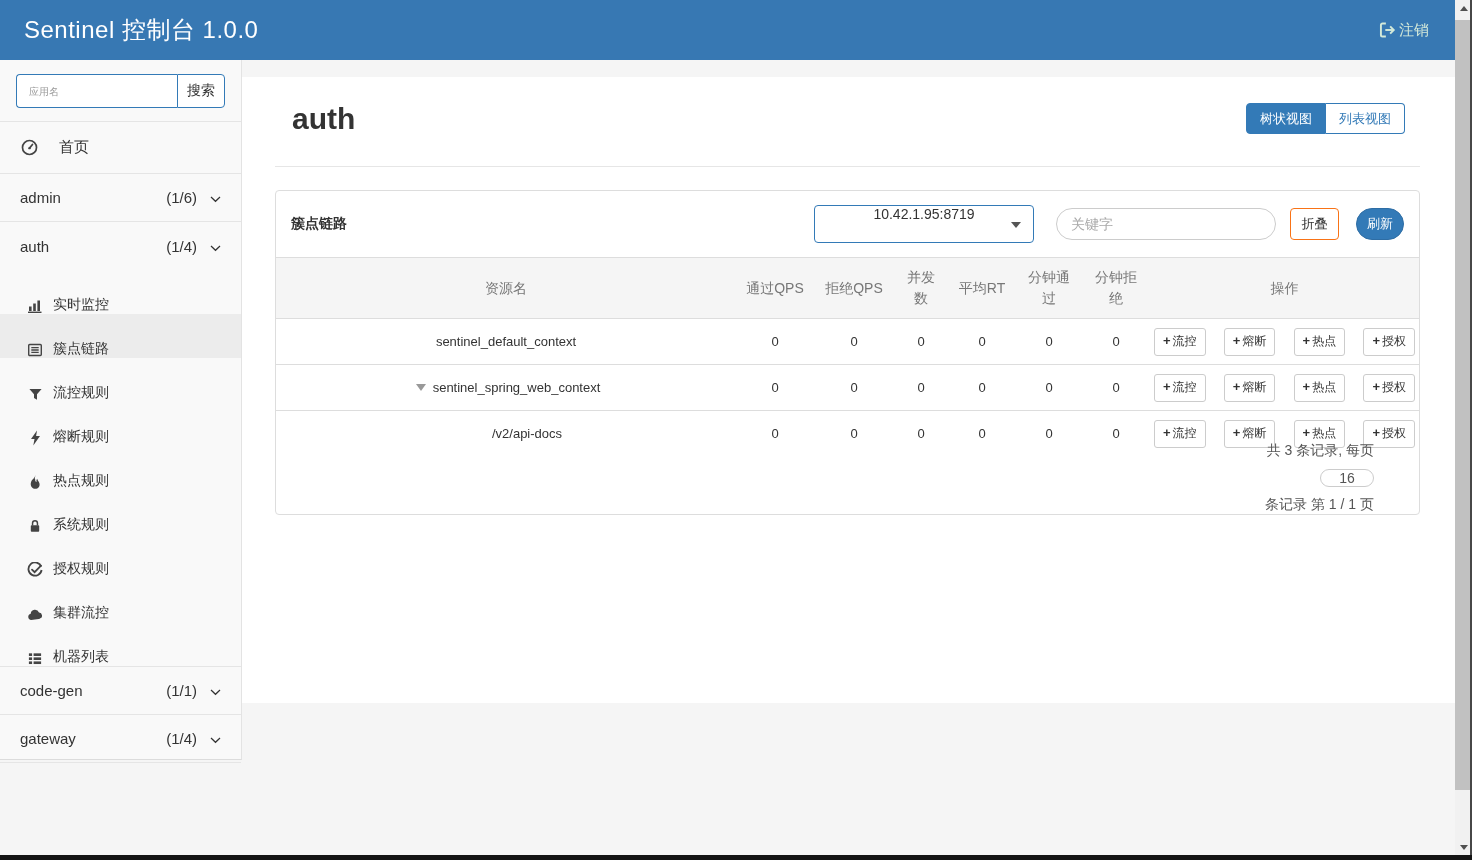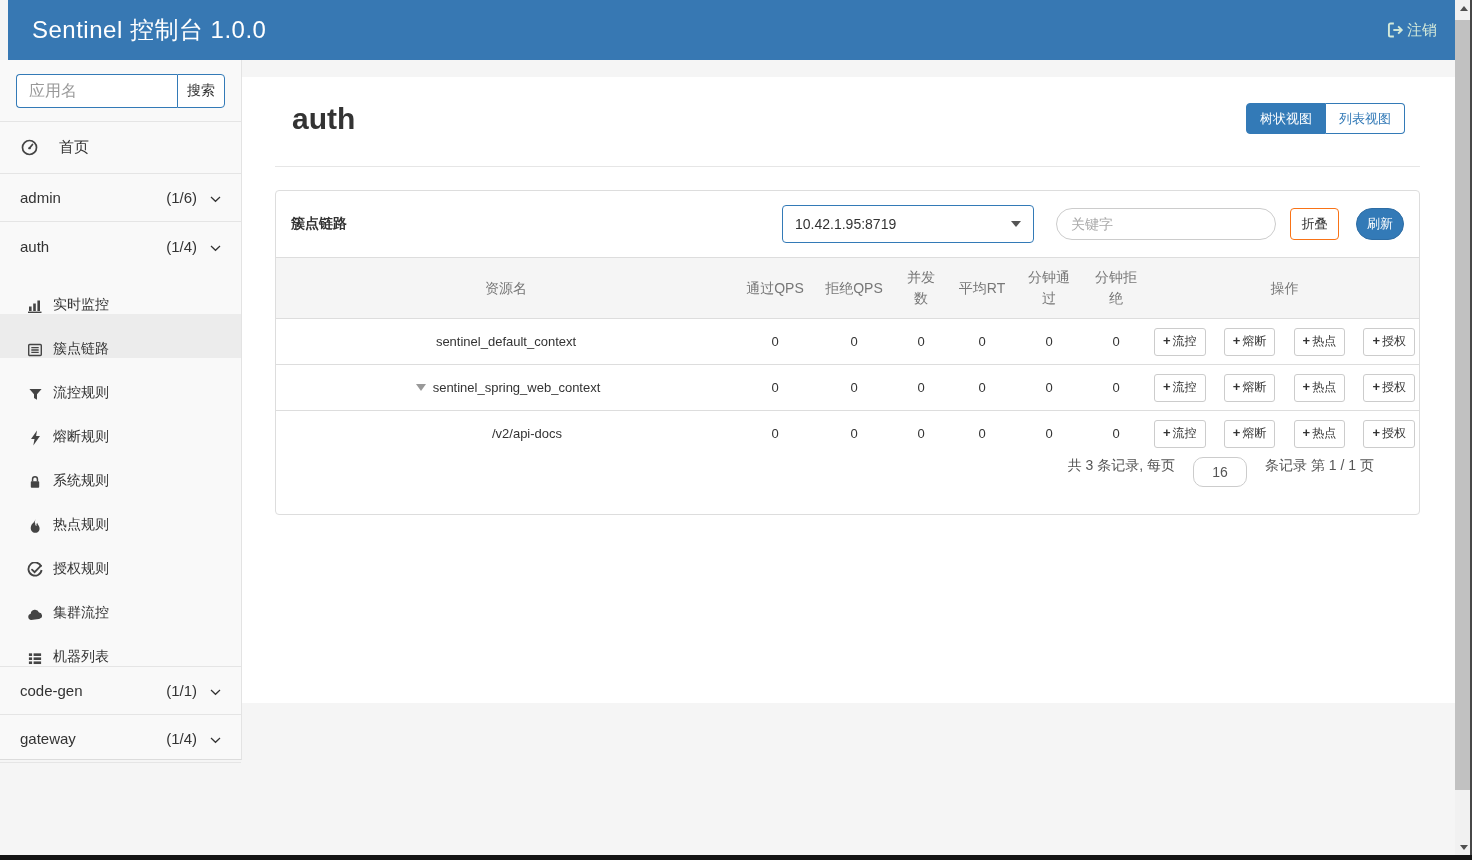--- a/index.html
+++ b/index.html
@@ -8,39 +8,39 @@
     position: relative;
     font-family: "Liberation Sans", sans-serif;
     background: #f5f5f5;
     overflow: hidden;
     color: #333;
   }
   input, button { font-family: inherit; outline: none; }
 
   
   .topbar {
-    position: absolute; top:0; left:8px; width:1455px; height:60px;
+    position: absolute; top:0; left:0; width:1455px; height:60px;
     background:#3778b3; display:flex; align-items:center;
   }
   .topbar .brand { color:#fff; font-size:24px; padding-left:24px; letter-spacing:.5px; }
   .logout {
     margin-left:auto; margin-right:26px; display:flex; align-items:center; gap:3px;
     color:#d3e9d9; font-size:15px; cursor:pointer;
   }
   .logout svg { display:block; }
 
   
   .sidebar {
     position:absolute; top:60px; left:0; width:242px; height:700px;
     background:#f9f9f9; border-right:1px solid #e3e3e3; border-bottom:1px solid #dcdcdc;
   }
   .side-search { display:flex; margin:14px 16px 13px 16px; height:34px; }
   .side-search input {
     flex:1; min-width:0; border:1px solid #337ab7; border-right:none;
-    border-radius:4px 0 0 4px; padding:0 12px; font-size:16px; background:#fff; color:#333;
+    border-radius:4px 0 0 4px; padding:0 12px; font-size:10px; background:#fff; color:#333;
   }
   .side-search input::placeholder { color:#999; }
   .side-search button {
     width:48px; border:1px solid #337ab7; background:#fff; color:#333;
     border-radius:0 4px 4px 0; font-size:14px; cursor:pointer;
   }
   .nav { border-top:1px solid #e5e5e5; }
   .nav-top {
     display:flex; align-items:center; height:48px; padding:0 20px;
     font-size:15px; color:#333; border-bottom:1px solid #e5e5e5; cursor:pointer;
@@ -73,23 +73,23 @@
   .view-toggle .vbtn.active { background:#337ab7; color:#fff; }
 
   
   .panel {
     position:absolute; left:33px; top:113px; width:1145px;
     background:#fff; border:1px solid #ddd; border-radius:4px;
   }
   .panel-heading { display:flex; align-items:center; height:66px; padding:0 15px; }
   .panel-title { font-size:14px; font-weight:bold; color:#333; }
   .machine-select {
-    margin-left:auto; width:252px; height:38px; border:1px solid #337ab7; border-radius:4px;
+    margin-left:auto; width:220px; height:38px; border:1px solid #337ab7; border-radius:4px;
     display:flex; align-items:center; padding:0 12px; font-size:14px; color:#333;
-    cursor:pointer; background:#fff;
+    cursor:pointer; background:#fff;flex-direction:column;
   }
   .machine-select .caret {
     margin-left:auto; width:0; height:0;
     border-left:5px solid transparent; border-right:5px solid transparent; border-top:6px solid #555;
   }
   .keyword-input {
     margin-left:22px; width:220px; height:32px; border:1px solid #ccc; border-radius:16px;
     padding:0 14px; font-size:14px; color:#333;
   }
   .keyword-input::placeholder { color:#a9a9a9; }
@@ -123,22 +123,22 @@
     cursor:pointer;
   }
   .ops { display:flex; justify-content:space-between; gap:6px; }
   .op-btn {
     height:28px; padding:0 8px; border:1px solid #ccc; border-radius:3px;
     background:#fff; color:#333; font-size:12px; cursor:pointer; white-space:nowrap;
   }
   .op-btn .plus { font-weight:bold; font-size:13px; margin-right:2px; }
 
   .panel-footer {
-    height:57px; display:flex; align-items:flex-start; justify-content:flex-end;
-    padding-right:45px; font-size:14px; color:#555; gap:18px;
+    height:57px; display:flex; align-items:flex-end; justify-content:flex-end;
+    padding-right:45px; font-size:14px; color:#555; gap:9px;flex-direction:column;
   }
   .per-page {
     width:54px; height:30px; border:1px solid #ccc; border-radius:10px;
     text-align:center; font-size:14px; color:#555;
   }
 
   
   .scrollbar { position:absolute; right:0; top:0; width:17px; height:860px; background:#f1f1f1; z-index:40; }
   .sb-up, .sb-down { position:absolute; left:0; width:17px; height:17px; display:flex; align-items:center; justify-content:center; }
   .sb-up { top:0; }
@@ -245,35 +245,35 @@
         <span class="ico">
           <svg width="13" height="16" viewBox="0 0 12 16" fill="currentColor">
             <path d="M7.5 0.5 L1.5 9 H5 L3.8 15.5 L10.5 6 H6.6 Z"></path>
           </svg>
         </span>
         <span>熔断规则</span>
       </div>
 
       <div class="nav-sub">
         <span class="ico">
+          <svg width="14" height="16" viewBox="0 0 14 16" fill="currentColor">
+            <path d="M7.2 0.8 C7.6 3.6 4 5.2 3 8.2 c-1 3 .8 6.6 4.2 6.6 c3.2 0 5-2.6 4.2-5.6 c-.5-1.9-1.8-2.6-2.2-4.4 c-.8 1-.9 2-.6 3.2 c-.9-.4-1.5-1.3-1.4-2.6 C6 4 7.8 2.8 7.2 0.8 Z"></path>
+          </svg>
+        </span>
+        <span>热点规则</span>
+      </div>
+
+      <div class="nav-sub">
+        <span class="ico">
           <svg width="14" height="16" viewBox="0 0 16 16">
             <path d="M5.2 7.5 V4.9 a2.8 2.8 0 0 1 5.6 0 V7.5" fill="none" stroke="currentColor" stroke-width="1.7"></path>
             <rect x="3.2" y="7" width="9.6" height="7.5" rx="1" fill="currentColor"></rect>
           </svg>
         </span>
         <span>系统规则</span>
-      </div>
-
-      <div class="nav-sub">
-        <span class="ico">
-          <svg width="14" height="16" viewBox="0 0 14 16" fill="currentColor">
-            <path d="M7.2 0.8 C7.6 3.6 4 5.2 3 8.2 c-1 3 .8 6.6 4.2 6.6 c3.2 0 5-2.6 4.2-5.6 c-.5-1.9-1.8-2.6-2.2-4.4 c-.8 1-.9 2-.6 3.2 c-.9-.4-1.5-1.3-1.4-2.6 C6 4 7.8 2.8 7.2 0.8 Z"></path>
-          </svg>
-        </span>
-        <span>热点规则</span>
       </div>
 
       <div class="nav-sub">
         <span class="ico">
           <svg width="16" height="16" viewBox="0 0 16 16" fill="none" stroke="currentColor" stroke-width="1.8">
             <path d="M14.2 4.6 A6.6 6.6 0 1 0 14.6 8"></path>
             <path d="M5 7.6 L7.6 10.2 L14 3.6" stroke-linecap="round"></path>
           </svg>
         </span>
         <span>授权规则</span>

